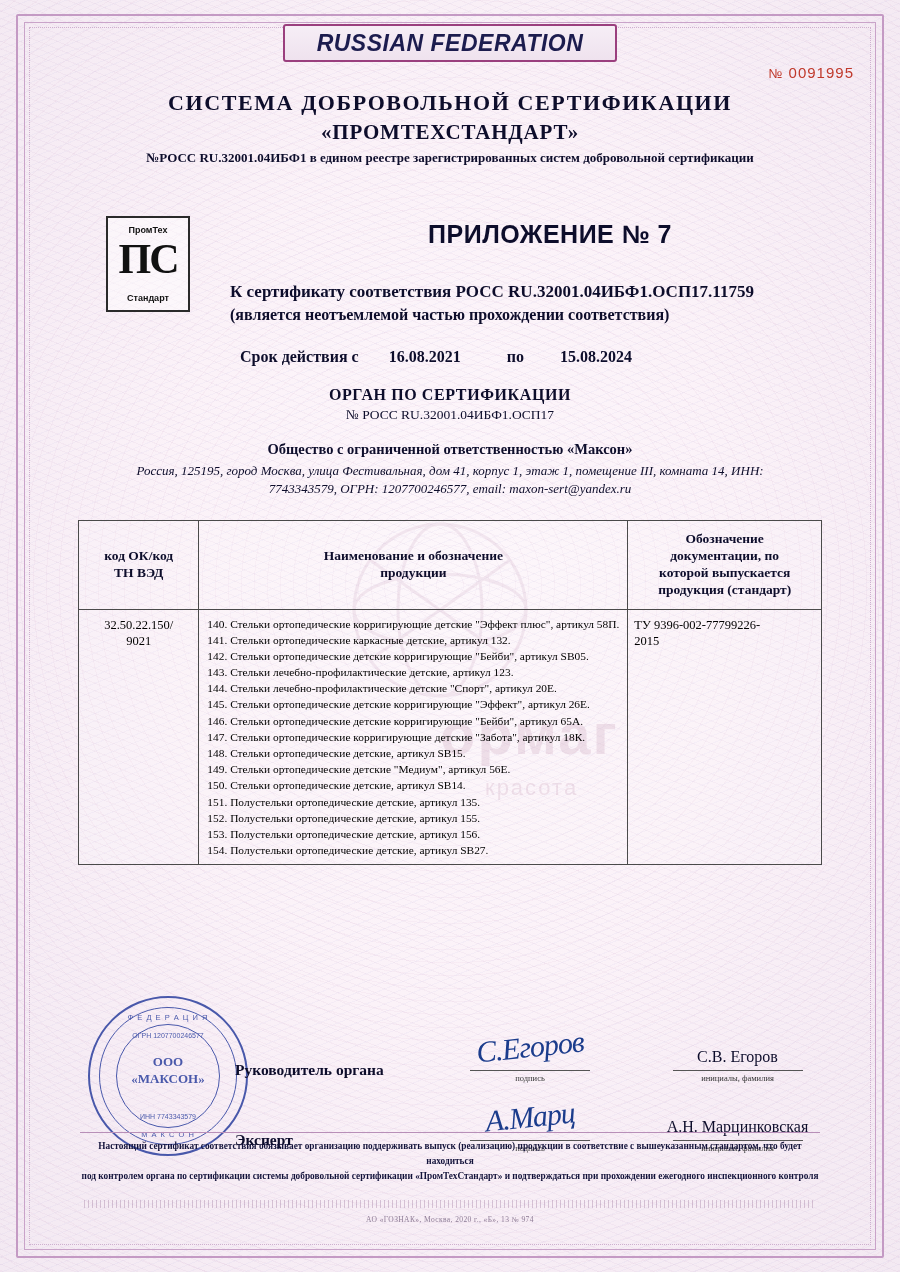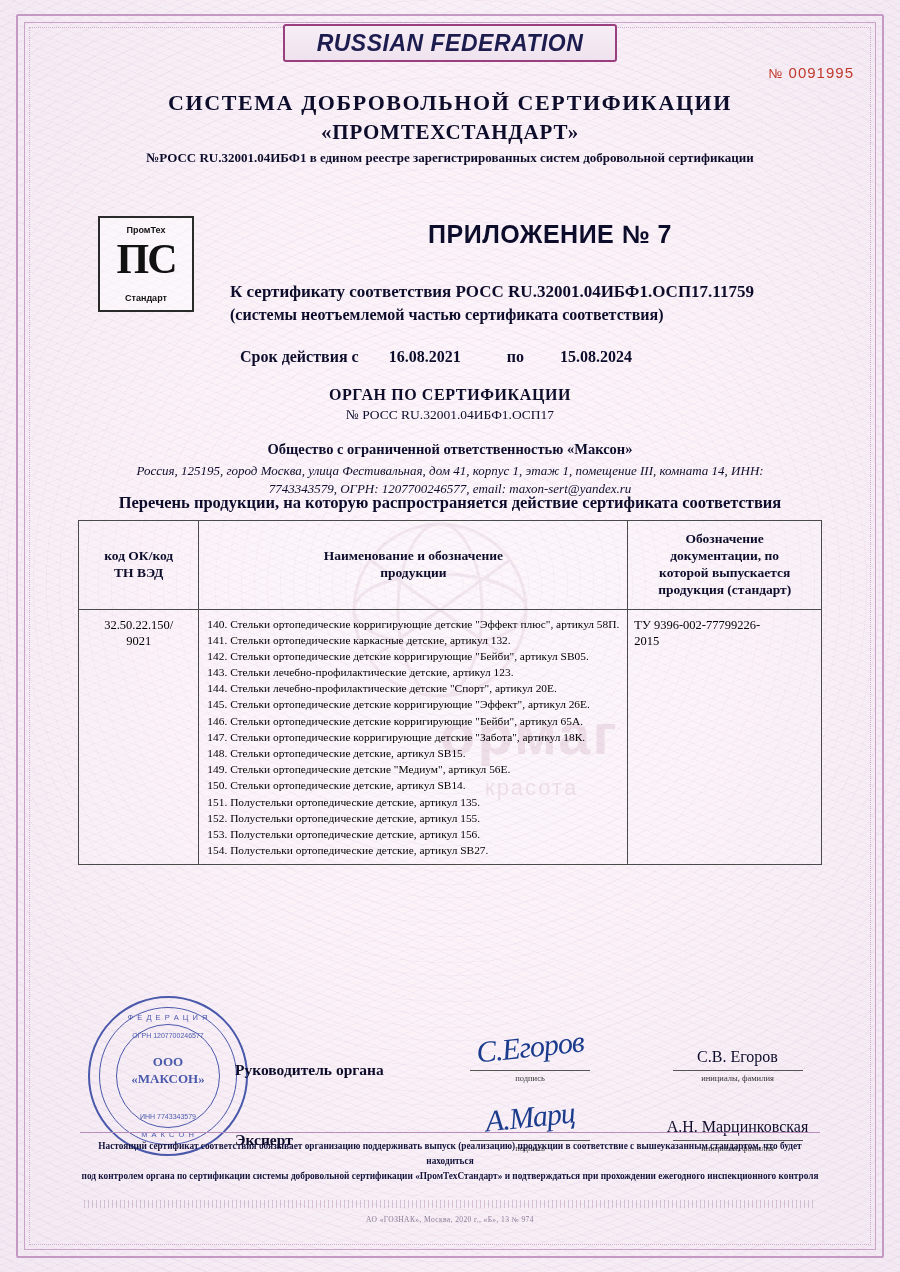--- a/index.html
+++ b/index.html
@@ -114,23 +114,23 @@
   .title-4 {
     font-size: 15.5px;
     font-weight: bold;
     margin-top: 5px;
     letter-spacing: .2px;
   }
 
   
   .emblem {
     position: absolute;
-    left: 58px;
+    left: 66px;
     top: 196px;
-    width: 96px;
+    width: 84px;
     height: 96px;
     border: 2px solid #2a2a2a;
     box-sizing: border-box;
     background: rgba(255,255,255,.45);
   }
   .emblem .top-txt, .emblem .bot-txt {
     position: absolute;
     left: 0; right: 0;
     text-align: center;
     font-family: "Liberation Sans", sans-serif;
@@ -502,41 +502,40 @@
       <div class="glyph">ПС</div>
       <div class="bot-txt">Стандарт</div>
     </div>
 
     <div class="appendix">
       <div class="appendix-title">ПРИЛОЖЕНИЕ № 7</div>
     </div>
 
     <div class="cert-ref">
       <div class="line1">К сертификату соответствия РОСС RU.32001.04ИБФ1.ОСП17.11759</div>
-      <div class="line2">(системы неотъемлемой частью сертификата соответствия)</div>
+      <div class="line2">(является неотъемлемой частью прохождении соответствия)</div>
     </div>
 
     <div class="validity">
       <span class="lbl">Срок действия с</span>
       <span class="d1">16.08.2021</span>
       <span class="mid">по</span>
       <span>15.08.2024</span>
     </div>
 
     <div class="organ">
       <div class="organ-title">ОРГАН ПО СЕРТИФИКАЦИИ</div>
       <div class="organ-num">№ РОСС RU.32001.04ИБФ1.ОСП17</div>
       <div class="organ-name">Общество с ограниченной ответственностью «Максон»</div>
       <div class="organ-addr">
         <div>Россия, 125195, город Москва, улица Фестивальная, дом 41, корпус 1, этаж 1, помещение III, комната 14, ИНН:</div>
         <div>7743343579, ОГРН: 1207700246577, email: maxon-sert@yandex.ru</div>
       </div>
     </div>
 
-    <div class="list-heading">Перечень продукции, на которую распространяется действие сертификата соответствия</div>
 
     <div class="watermark">
       <svg width="420" height="360" viewBox="0 0 420 360">
         <g stroke="#caa3bd" stroke-width="3" fill="none" opacity="0.75">
           <circle cx="130" cy="110" r="86"></circle>
           <ellipse cx="130" cy="110" rx="42" ry="86"></ellipse>
           <ellipse cx="130" cy="110" rx="86" ry="36"></ellipse>
           <path d="M60 60 L200 160 M200 60 L60 160"></path>
         </g>
       </svg>

